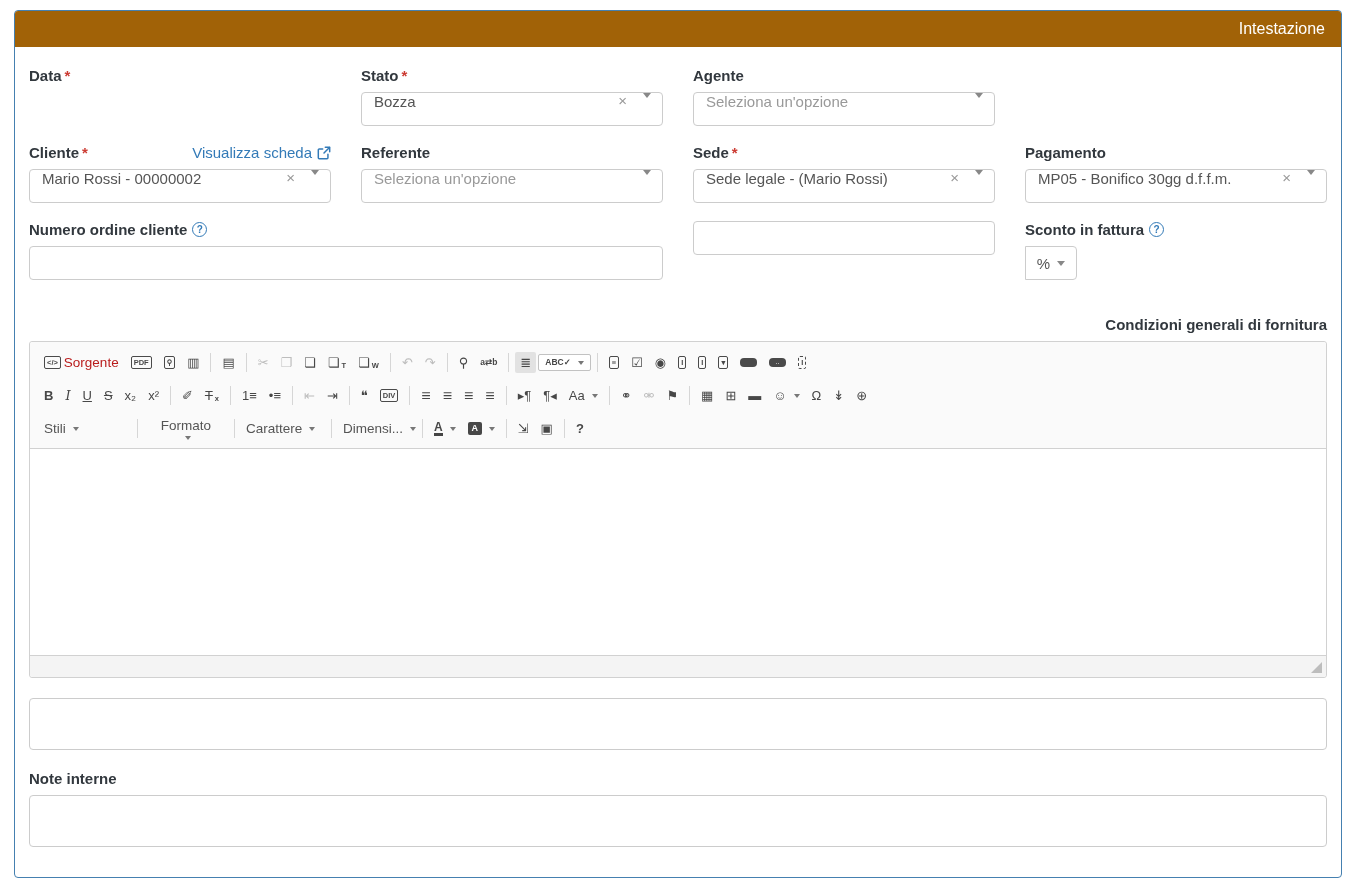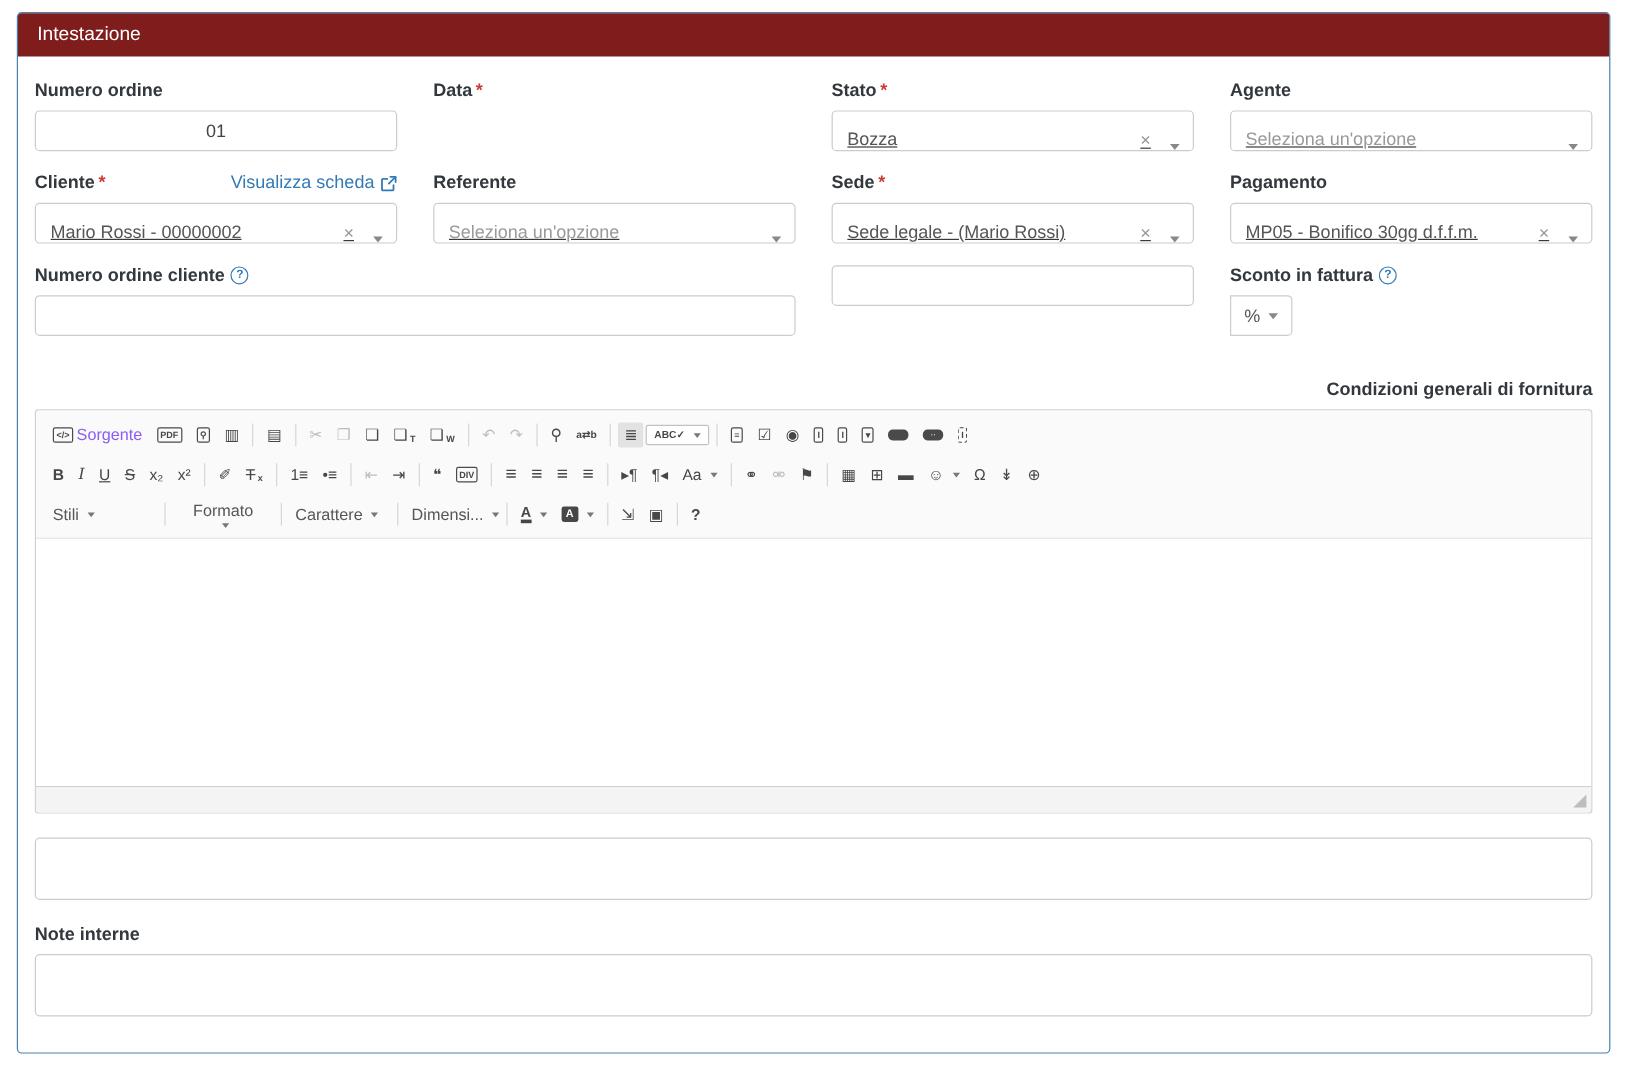--- a/index.html
+++ b/index.html
@@ -9,23 +9,24 @@
     font-family:"Liberation Sans", sans-serif;
     color:#373a3c; font-size:15px;
   }
   .panel {
     margin:10px 14px 0 14px;
     border:1px solid #4580b0;
     border-radius:4px;
     background:#fff;
   }
   .panel-heading {
-    background:#7f1d1d; color:#fff;
+    background:#a16207; color:#fff;
     font-size:16px; padding:9px 16px;
     border-radius:3px 3px 0 0;
+    text-align:right;
   }
   .panel-body { padding:20px 14px 26px 14px; }
 
   
   .form-row { display:grid; grid-template-columns:repeat(4,1fr); column-gap:30px; margin-bottom:18px; }
   .form-row.last { margin-bottom:36px; }
   .span2 { grid-column:1 / 3; }
   .label-row { display:flex; align-items:center; gap:5px; margin-bottom:8px; min-height:17px; }
   .lbl { font-weight:bold; font-size:15px; color:#32383e; }
   .req { color:#cc3b33; font-weight:bold; margin-left:-2px; }
@@ -36,23 +37,23 @@
     color:#337ab7; font-size:10px; font-weight:bold; cursor:pointer;
   }
   .txt {
     width:100%; height:34px; border:1px solid #ccc; border-radius:4px;
     font-family:"Liberation Sans",sans-serif; font-size:15px; color:#444;
     padding:0 12px; background:#fff; outline:none;
   }
   .txt.center { text-align:center; }
   .txt.right  { text-align:right; }
   .select {
-    display:flex; align-items:flex-end; height:34px;
+    display:flex; align-items:flex-start; height:34px;
     border:1px solid #ccc; border-radius:4px; background:#fff;
-    padding:0 11px 0 12px; cursor:pointer;text-decoration:underline;
+    padding:0 11px 0 12px; cursor:pointer;
   }
   .sel-text { flex:1; color:#555; font-size:15px; white-space:nowrap; overflow:hidden; }
   .sel-text.placeholder { color:#999; }
   .sel-clear { color:#999; font-size:15px; margin-right:16px; cursor:pointer; line-height:1; }
   .sel-caret { width:0; height:0; border-left:4px solid transparent; border-right:4px solid transparent; border-top:5px solid #888; }
   .input-group { display:flex; }
   .input-group .txt { border-radius:4px 0 0 4px; border-right:none; flex:1; }
   .addon {
     width:52px; height:34px; border:1px solid #ccc; border-radius:0 4px 4px 0;
     background:#fff; display:flex; align-items:center; justify-content:center; gap:7px;
@@ -67,21 +68,21 @@
   .tb-btn {
     display:inline-flex; align-items:center; gap:3px;
     padding:4px 5px; margin:0 1px; border-radius:2px;
     color:#474747; cursor:pointer; white-space:nowrap;
   }
   .tb-btn.disabled { color:#bdbdbd; cursor:default; }
   .tb-btn.pressed { background:#e2e2e2; }
   .tb-btn.framed { background:#fff; border:1px solid #c2c2c2; padding:3px 6px; }
   .tb-sep { width:1px; height:19px; background:#d6d6d6; margin:0 5px; flex:none; }
   .glyph { font-size:13px; line-height:1; }
-  .tb-label { font-size:13.5px; color:#8b5cf6; }
+  .tb-label { font-size:13.5px; color:#b91c1c; }
   .tag { font-size:7.5px; line-height:1; align-self:flex-end; margin-left:-1px; font-weight:bold; }
   .caret { width:0; height:0; border-left:3.5px solid transparent; border-right:3.5px solid transparent; border-top:4px solid #777; margin-left:4px; }
   .boxed { font-size:7.5px; font-weight:bold; border:1px solid #4a4a4a; border-radius:2px; padding:2px 2px; line-height:1; letter-spacing:0; }
   .dashed { border-style:dashed; }
   .pill { width:17px; height:9px; border-radius:4px; background:#4a4a4a; color:#fff; font-size:7px; display:inline-flex; align-items:center; justify-content:center; line-height:1; }
   .b { font-weight:bold; }
   .i { font-style:italic; font-family:"DejaVu Serif",serif; }
   .u { text-decoration:underline; }
   .s { text-decoration:line-through; }
   .al { font-size:16px; }
@@ -109,26 +110,20 @@
 </head>
 <body>
 
 <div class="panel">
   <div class="panel-heading">Intestazione</div>
   <div class="panel-body">
 
     <div class="form-row">
       <div>
         <div class="label-row">
-            <span class="lbl">Numero ordine</span>
-          </div>
-        <input class="txt center" value="01" style="">
-      </div>
-      <div>
-        <div class="label-row">
             <span class="lbl">Data</span>
             <span class="req">*</span>
           </div>
       </div>
       <div>
         <div class="label-row">
             <span class="lbl">Stato</span>
             <span class="req">*</span>
           </div>
         <div class="select">

